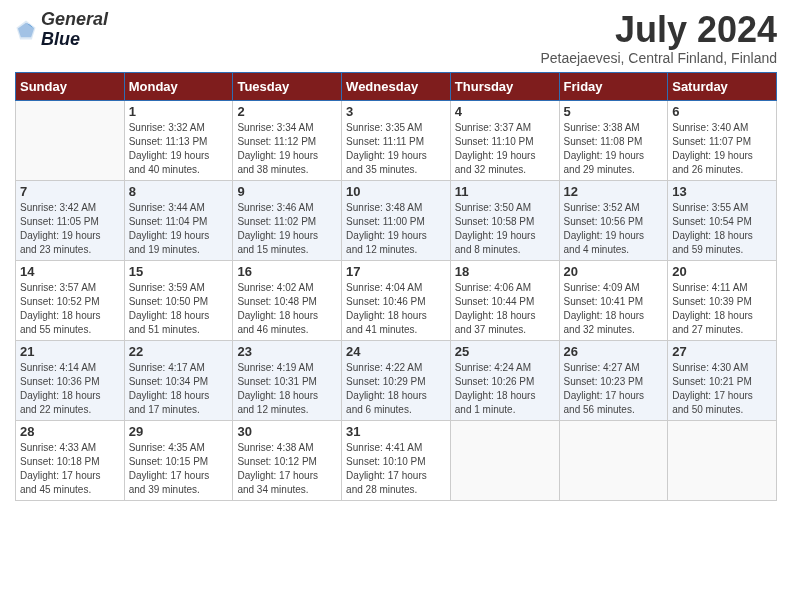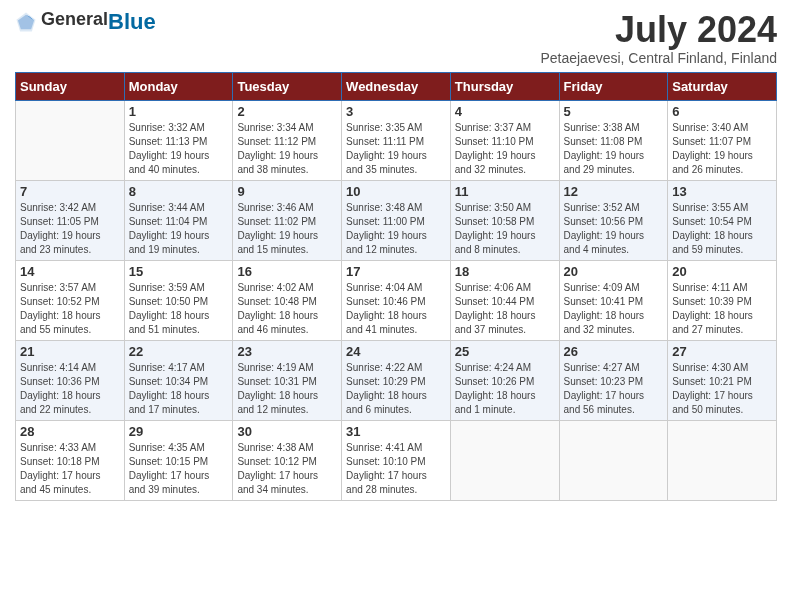--- a/index.html
+++ b/index.html
@@ -16,32 +16,33 @@
       align-items: flex-start;
       margin-bottom: 6px;
     }
     .logo-container {
       display: flex;
       align-items: center;
       gap: 4px;
     }
     .logo-text {
       display: flex;
-      flex-direction: row;
+      flex-direction: column;
       line-height: 1.1;
+      font-style: italic;
     }
     .logo-general {
       font-size: 18px;
       font-weight: bold;
       color: #333;
     }
     .logo-blue {
-      font-size: 22px;
-      font-weight: bold;
-      color: #0369a1;
+      font-size: 18px;
+      font-weight: bold;
+      color: #0f172a;
     }
     .logo-icon {
       width: 22px;
       height: 22px;
     }
     .title-area {
       text-align: right;
       margin-left: 44px;
     }
     .month-year {

